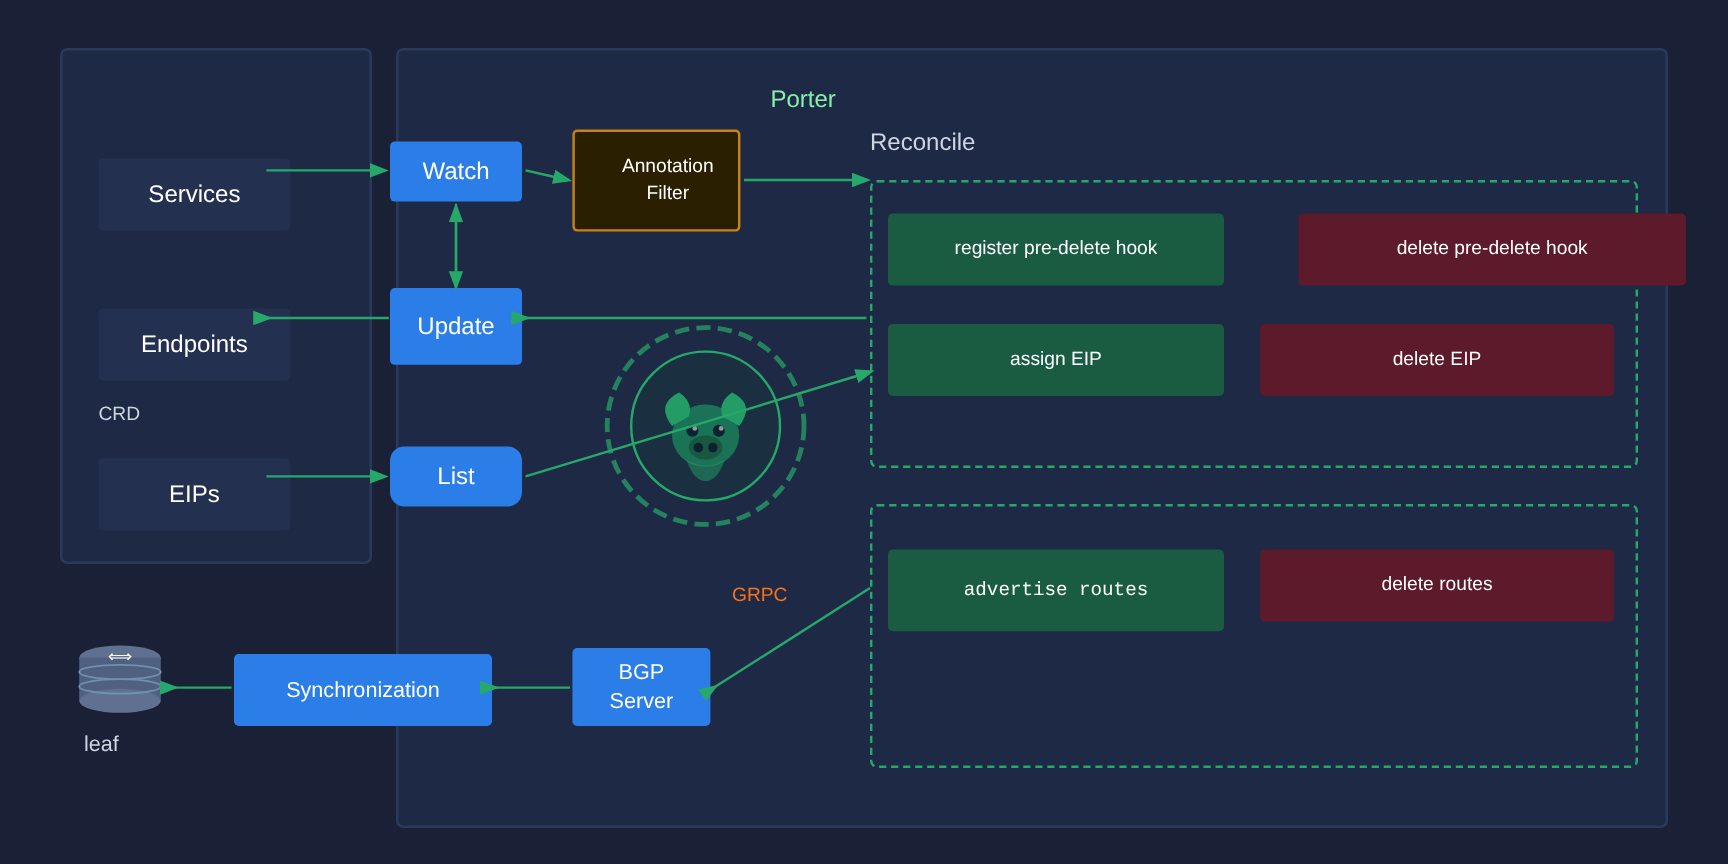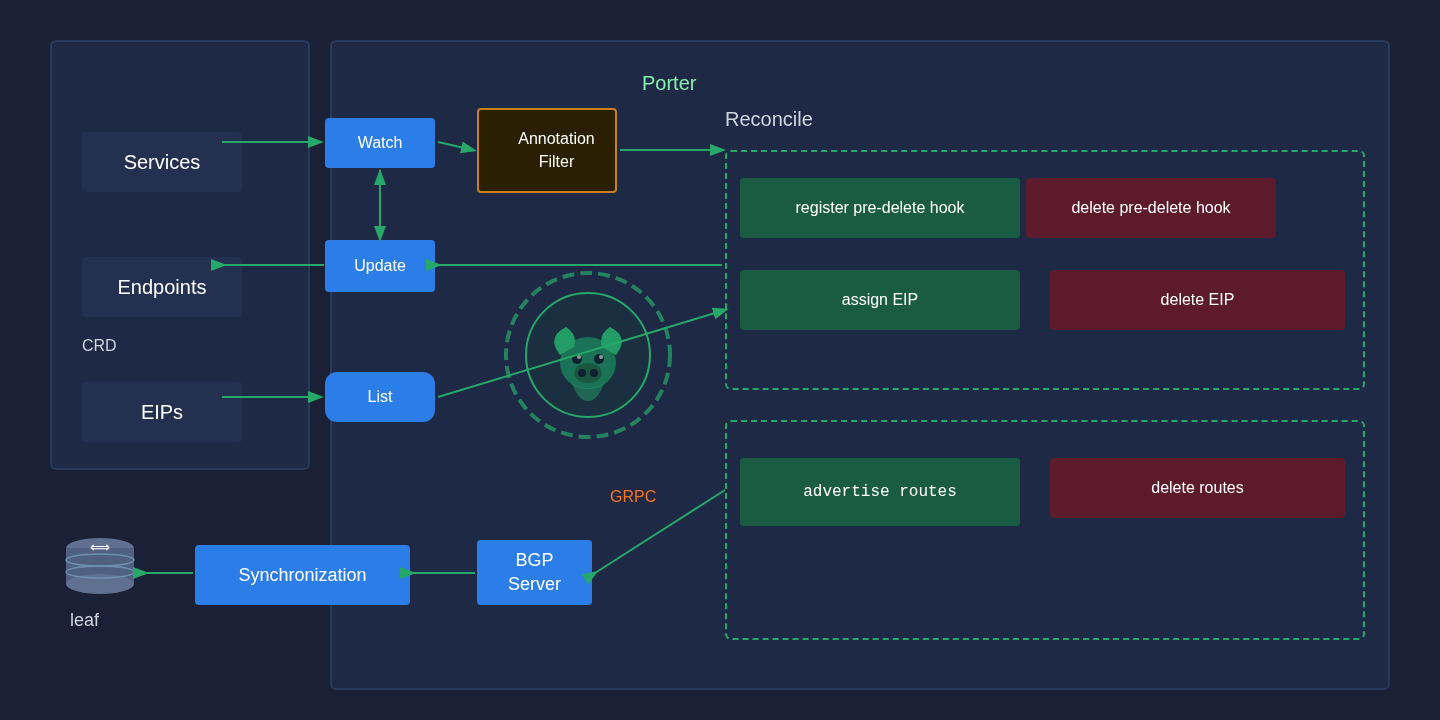--- a/index.html
+++ b/index.html
@@ -96,35 +96,35 @@
 
     
     .btn-blue {
       position: absolute;
       background: #2b7de8;
       border-radius: 4px;
       display: flex;
       align-items: center;
       justify-content: center;
       color: white;
-      font-size: 16px;
+      font-size: 20px;
       font-weight: 500;
       cursor: pointer;
     }
     .watch-btn {
       left: 295px;
       top: 98px;
       width: 110px;
       height: 50px;
     }
     .update-btn {
       left: 295px;
       top: 220px;
       width: 110px;
-      height: 52px;
+      height: 64px;
     }
     .list-btn {
       left: 295px;
       top: 352px;
       width: 110px;
       height: 50px;
       border-radius: 12px;
     }
     .sync-btn {
       left: 165px;
@@ -217,23 +217,23 @@
       text-align: center;
     }
 
     .reg-pre-delete {
       left: 710px;
       top: 158px;
       width: 280px;
       height: 60px;
     }
     .del-pre-delete {
-      left: 996px;
+      left: 1052px;
       top: 158px;
-      width: 250px;
+      width: 323px;
       height: 60px;
     }
     .assign-eip {
       left: 710px;
       top: 250px;
       width: 280px;
       height: 60px;
     }
     .delete-eip {
       left: 1020px;

